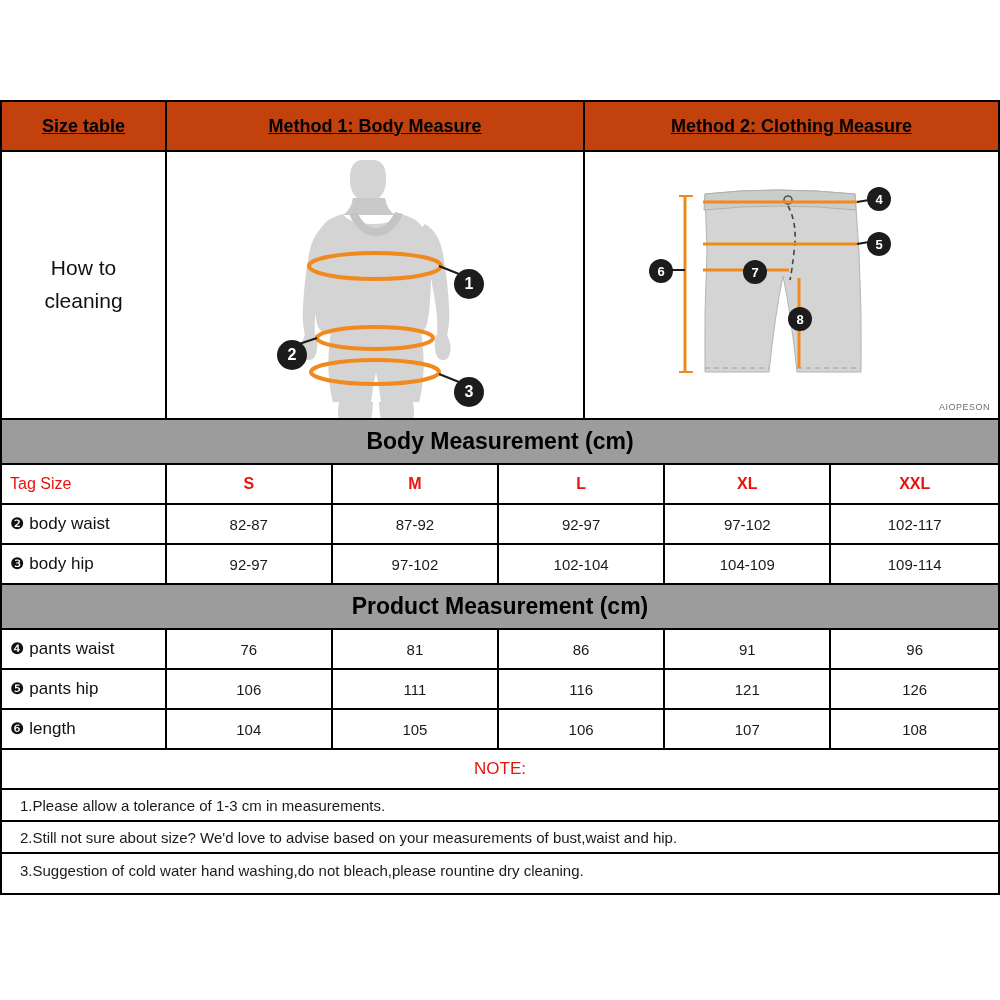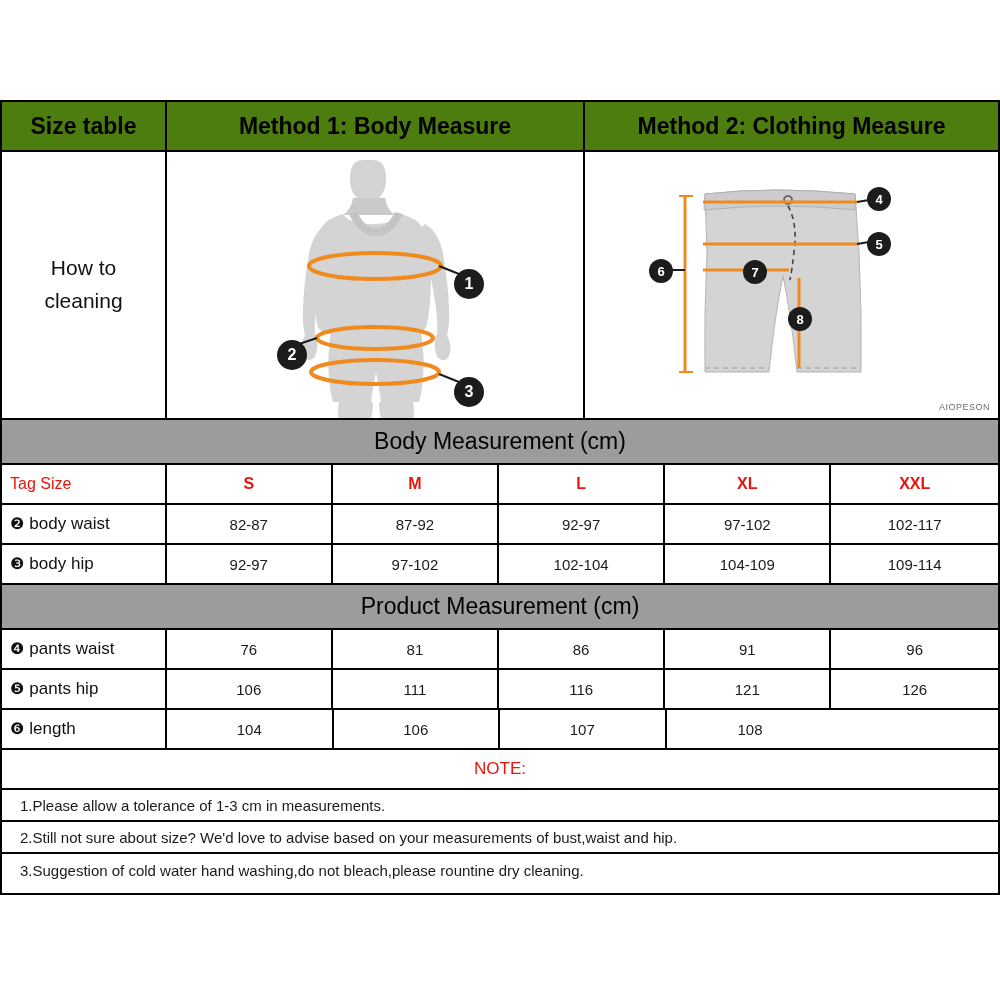--- a/index.html
+++ b/index.html
@@ -28,28 +28,29 @@
   }
 
   
   .head-row {
     display: flex;
     height: 50px;
     border-bottom: 2px solid #000;
     box-sizing: border-box;
   }
   .head-cell {
-    background: #4d7c0f;
+    background: #c2410c;
     color: #000;
     font-weight: bold;
-    font-size: 23px;
-    display: flex;
-    align-items: center;
-    justify-content: center;
-    box-sizing: border-box;
+    font-size: 18px;
+    display: flex;
+    align-items: center;
+    justify-content: center;
+    box-sizing: border-box;
+    text-decoration: underline;
   }
   .head-cell.c1 { width: 165px; border-right: 2px solid #000; }
   .head-cell.c2 { width: 418px; border-right: 2px solid #000; text-align: right; }
   .head-cell.c3 { flex: 1; }
 
   
   .illus-row {
     display: flex;
     height: 268px;
     border-bottom: 2px solid #000;
@@ -105,21 +106,21 @@
 
   
   .section-bar {
     height: 45px;
     background: #9c9c9c;
     border-bottom: 2px solid #000;
     box-sizing: border-box;
     display: flex;
     align-items: center;
     justify-content: center;
-    font-weight: normal;
+    font-weight: bold;
     font-size: 23px;
     color: #000;
   }
 
   
   .trow {
     display: flex;
     height: 40px;
     border-bottom: 2px solid #000;
     box-sizing: border-box;
@@ -332,20 +333,21 @@
     <div class="tcell val">121</div>
     <div class="tcell val">126</div>
   </div>
 
   <div class="trow">
     <div class="tcell label">
       <span class="circnum">❻</span>
       <span>length</span>
     </div>
     <div class="tcell val">104</div>
+    <div class="tcell val">105</div>
     <div class="tcell val">106</div>
     <div class="tcell val">107</div>
     <div class="tcell val">108</div>
   </div>
 
   <div class="note-title">NOTE:</div>
   <div class="note-line">1.Please allow a tolerance of 1-3 cm in measurements.</div>
   <div class="note-line">2.Still not sure about size? We'd love to advise based on your measurements of bust,waist and hip.</div>
   <div class="note-line">3.Suggestion of cold water hand washing,do not bleach,please rountine dry cleaning.</div>
 

